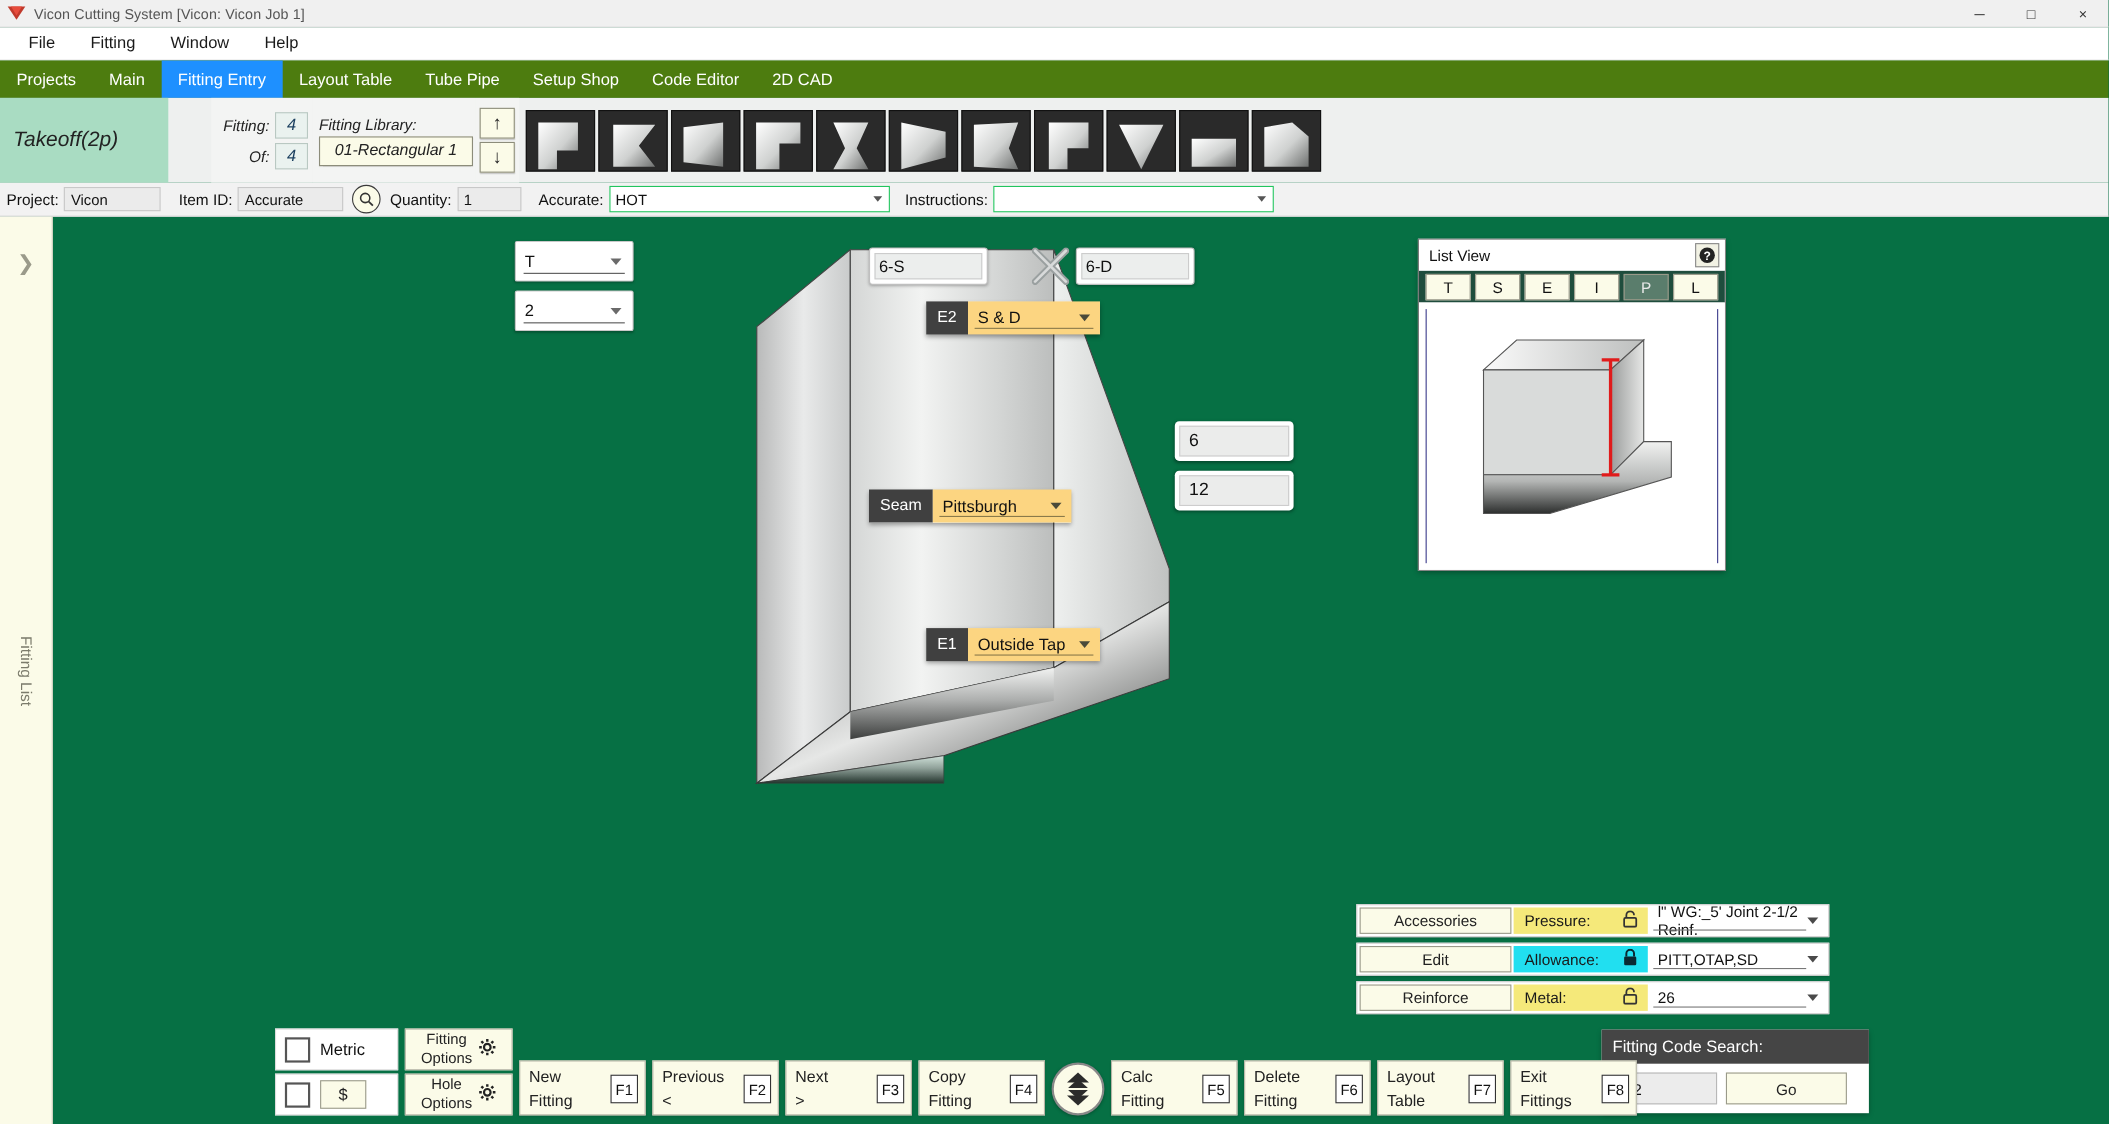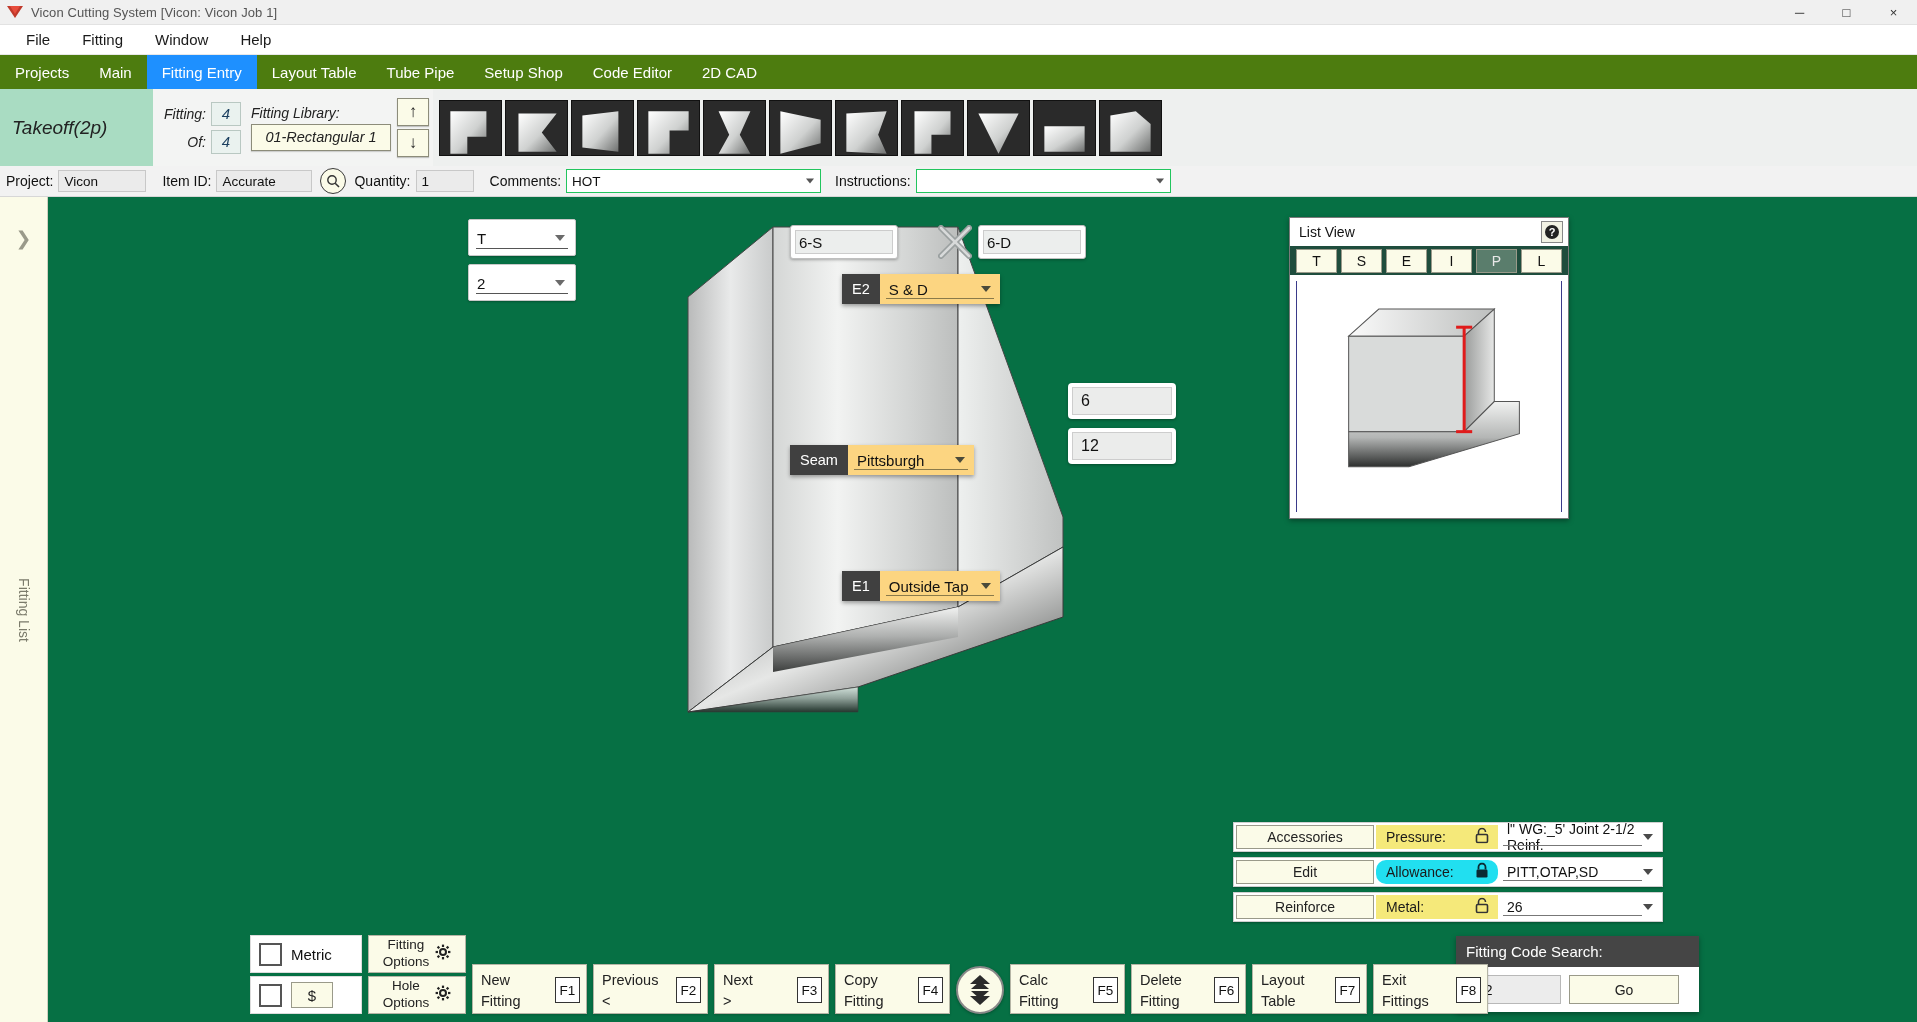--- a/index.html
+++ b/index.html
@@ -37,21 +37,21 @@
   }
   .navbar .nav.active { background:#1e90ff; color:#fff; }
 
   
   .toolrow { height:77px; background:#eef0ef; display:flex; align-items:stretch; position:relative;font-style:italic; }
   .takeoff {
     width:153px; background:#a9dcc2; display:flex; align-items:center; padding-left:12px;
     font-size:19px; color:#222;
   }
   .fitcounter { width:92px; display:flex; flex-direction:column; justify-content:center;
-                align-items:flex-end; padding-right:4px; gap:4px; background:#f3f4f3;}
+                align-items:flex-end; padding-right:4px; gap:4px; background:#f3f4f3;margin-left:39px;}
   .fitline { display:flex; align-items:center; gap:5px; }
   .fitline .lbl { font-size:14px; color:#222; }
   .numbox { width:30px; height:24px; background:#eaf2ef; border:1px solid #b9c8c2;
             font-size:15px; color:#1b3f5f; display:flex; align-items:center; justify-content:center; }
   .libwrap { width:148px; background:#f3f4f3; display:flex; flex-direction:column; justify-content:center;
              padding-left:6px; gap:3px; }
   .libwrap .lbl { font-size:14px; color:#222; }
   .libbox { width:140px; height:27px; background:#fbfbe8; border:1px solid #8c8c7a;
             display:flex; align-items:center; justify-content:center; font-size:14.5px; color:#222;
             box-shadow:0 1px 1px rgba(0,0,0,.15); }
@@ -145,21 +145,21 @@
 
   
   .optpanel { position:absolute; display:flex; flex-direction:column; gap:5px; }
   .optrow { display:flex; align-items:stretch; height:30px; background:#fff; border:1px solid #cfcfcf;
             box-shadow:0 1px 2px rgba(0,0,0,.3); }
   .opt-btn { width:138px; background:#fbfbe8; border:1px solid #9a9a8a; margin:2px;
              display:flex; align-items:center; justify-content:center; font-size:14px; color:#222; }
   .opt-key { width:122px; margin:2px 2px 2px 0; display:flex; align-items:center; position:relative;
              font-size:14px; color:#1a1a1a; padding-left:10px; }
   .opt-key.yellow { background:#f5e97a; }
-  .opt-key.cyan   { background:#21dff0;border-radius:10px; }
+  .opt-key.cyan   { background:#21dff0; }
   .opt-key .lock { position:absolute; right:9px; top:50%; transform:translateY(-50%); }
   .opt-val { flex:1; position:relative; display:flex; align-items:center; padding-left:7px;
              font-size:14px; color:#111; }
   .opt-val .uline { position:absolute; left:3px; right:20px; bottom:5px; height:1px; background:#777; }
   .opt-val .caret { position:absolute; right:9px; top:50%; transform:translateY(-50%);
                     border-left:5px solid transparent; border-right:5px solid transparent;
                     border-top:6px solid #4a4a4a; }
 
   
   .fcs { position:absolute; background:#fff; box-shadow:0 2px 5px rgba(0,0,0,.35); }
@@ -396,21 +396,21 @@
   <span class="lbl" style="margin-left:16px">Item ID:</span>
   <span class="txtin" style="width:96px">Accurate</span>
   <span class="magbtn">
     <svg width="14" height="14" viewBox="0 0 14 14">
       <circle cx="6" cy="6" r="4.2" fill="none" stroke="#333" stroke-width="1.4"></circle>
       <line x1="9.2" y1="9.2" x2="13" y2="13" stroke="#333" stroke-width="1.6"></line>
     </svg>
   </span>
   <span class="lbl">Quantity:</span>
   <span class="txtin" style="width:58px">1</span>
-  <span class="lbl" style="margin-left:16px">Comments:</span>
+  <span class="lbl" style="margin-left:16px">Accurate:</span>
   <span class="combo" style="width:255px">
     <span>HOT</span>
     <span class="caret"></span>
   </span>
   <span class="lbl" style="margin-left:14px">Instructions:</span>
   <span class="combo" style="width:255px">
     <span></span>
     <span class="caret"></span>
   </span>
 </div>

